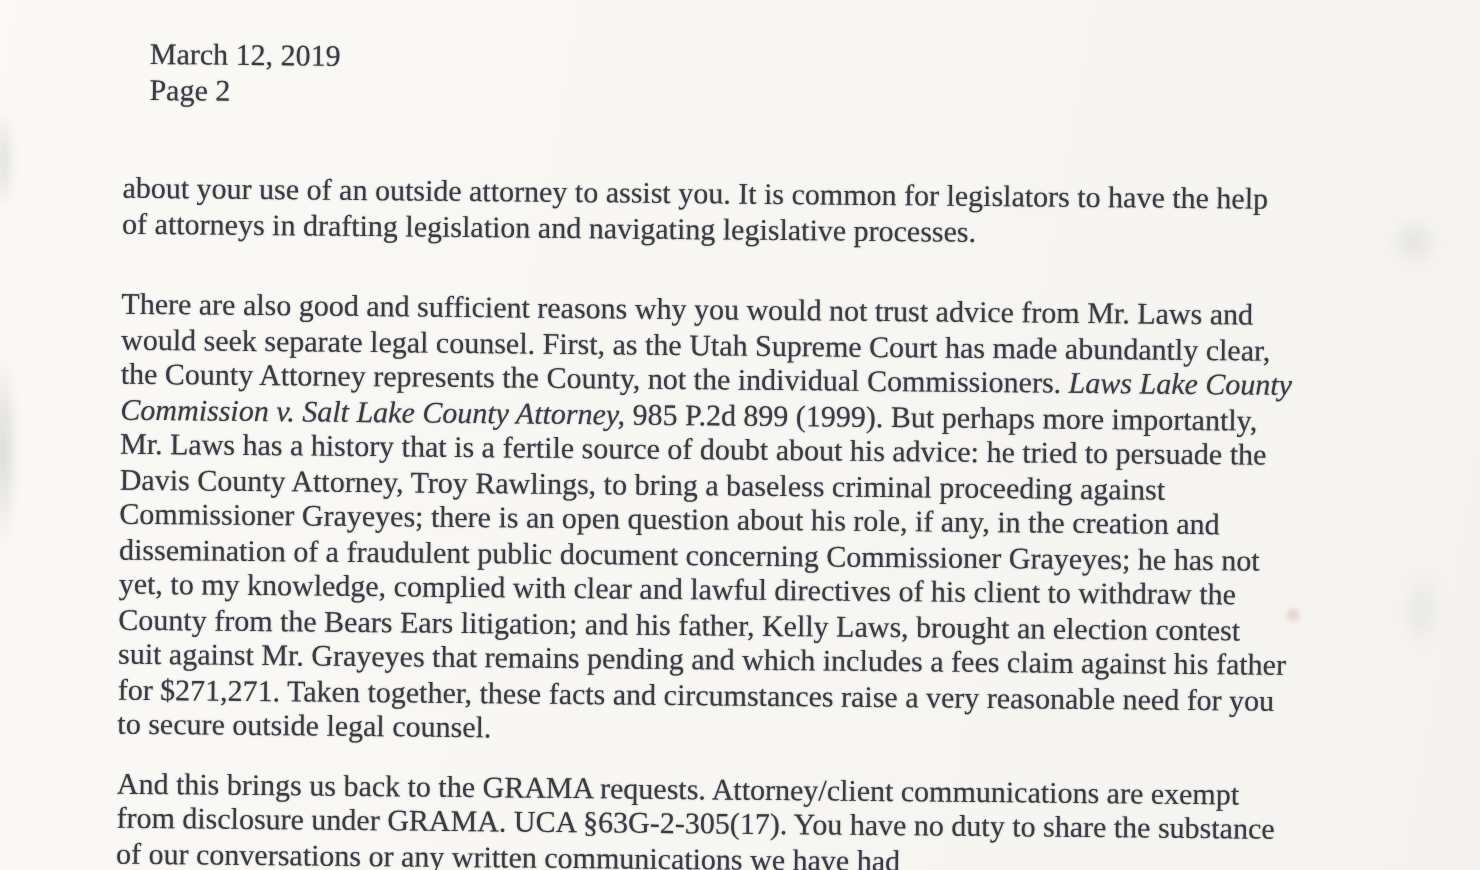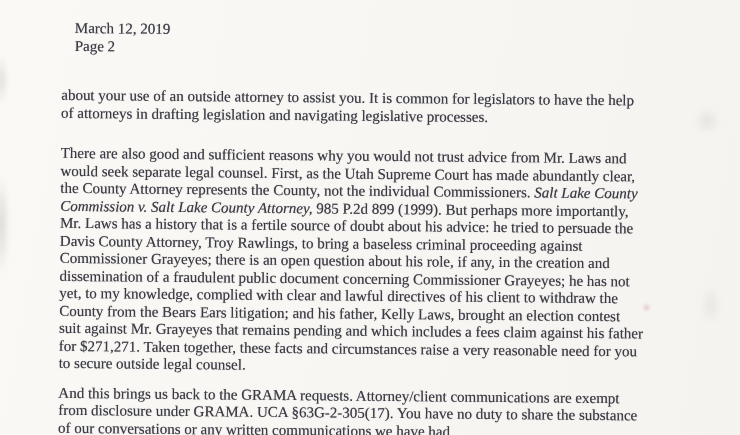--- a/index.html
+++ b/index.html
@@ -89,21 +89,21 @@
       <div class="line">Page 2</div>
     </div>
     <div id="doc-body">
         <div class="para para-1">
           <div class="line"><span>about your use of an outside attorney to assist you. It is common for legislators to have the help</span></div>
           <div class="line"><span>of attorneys in drafting legislation and navigating legislative processes.</span></div>
         </div>
         <div class="para para-2">
           <div class="line"><span>There are also good and sufficient reasons why you would not trust advice from Mr. Laws and</span></div>
           <div class="line"><span>would seek separate legal counsel. First, as the Utah Supreme Court has made abundantly clear,</span></div>
-          <div class="line"><span>the County Attorney represents the County, not the individual Commissioners. </span><span class="it">Salt Lake County</span></div>
+          <div class="line"><span>the County Attorney represents the County, not the individual Commissioners. </span><span class="it">Laws Lake County</span></div>
           <div class="line"><span class="it">Commission v. Salt Lake County Attorney,</span><span> 985 P.2d 899 (1999). But perhaps more importantly,</span></div>
           <div class="line"><span>Mr. Laws has a history that is a fertile source of doubt about his advice: he tried to persuade the</span></div>
           <div class="line"><span>Davis County Attorney, Troy Rawlings, to bring a baseless criminal proceeding against</span></div>
           <div class="line"><span>Commissioner Grayeyes; there is an open question about his role, if any, in the creation and</span></div>
           <div class="line"><span>dissemination of a fraudulent public document concerning Commissioner Grayeyes; he has not</span></div>
           <div class="line"><span>yet, to my knowledge, complied with clear and lawful directives of his client to withdraw the</span></div>
           <div class="line"><span>County from the Bears Ears litigation; and his father, Kelly Laws, brought an election contest</span></div>
           <div class="line"><span>suit against Mr. Grayeyes that remains pending and which includes a fees claim against his father</span></div>
           <div class="line"><span>for $271,271. Taken together, these facts and circumstances raise a very reasonable need for you</span></div>
           <div class="line"><span>to secure outside legal counsel.</span></div>

